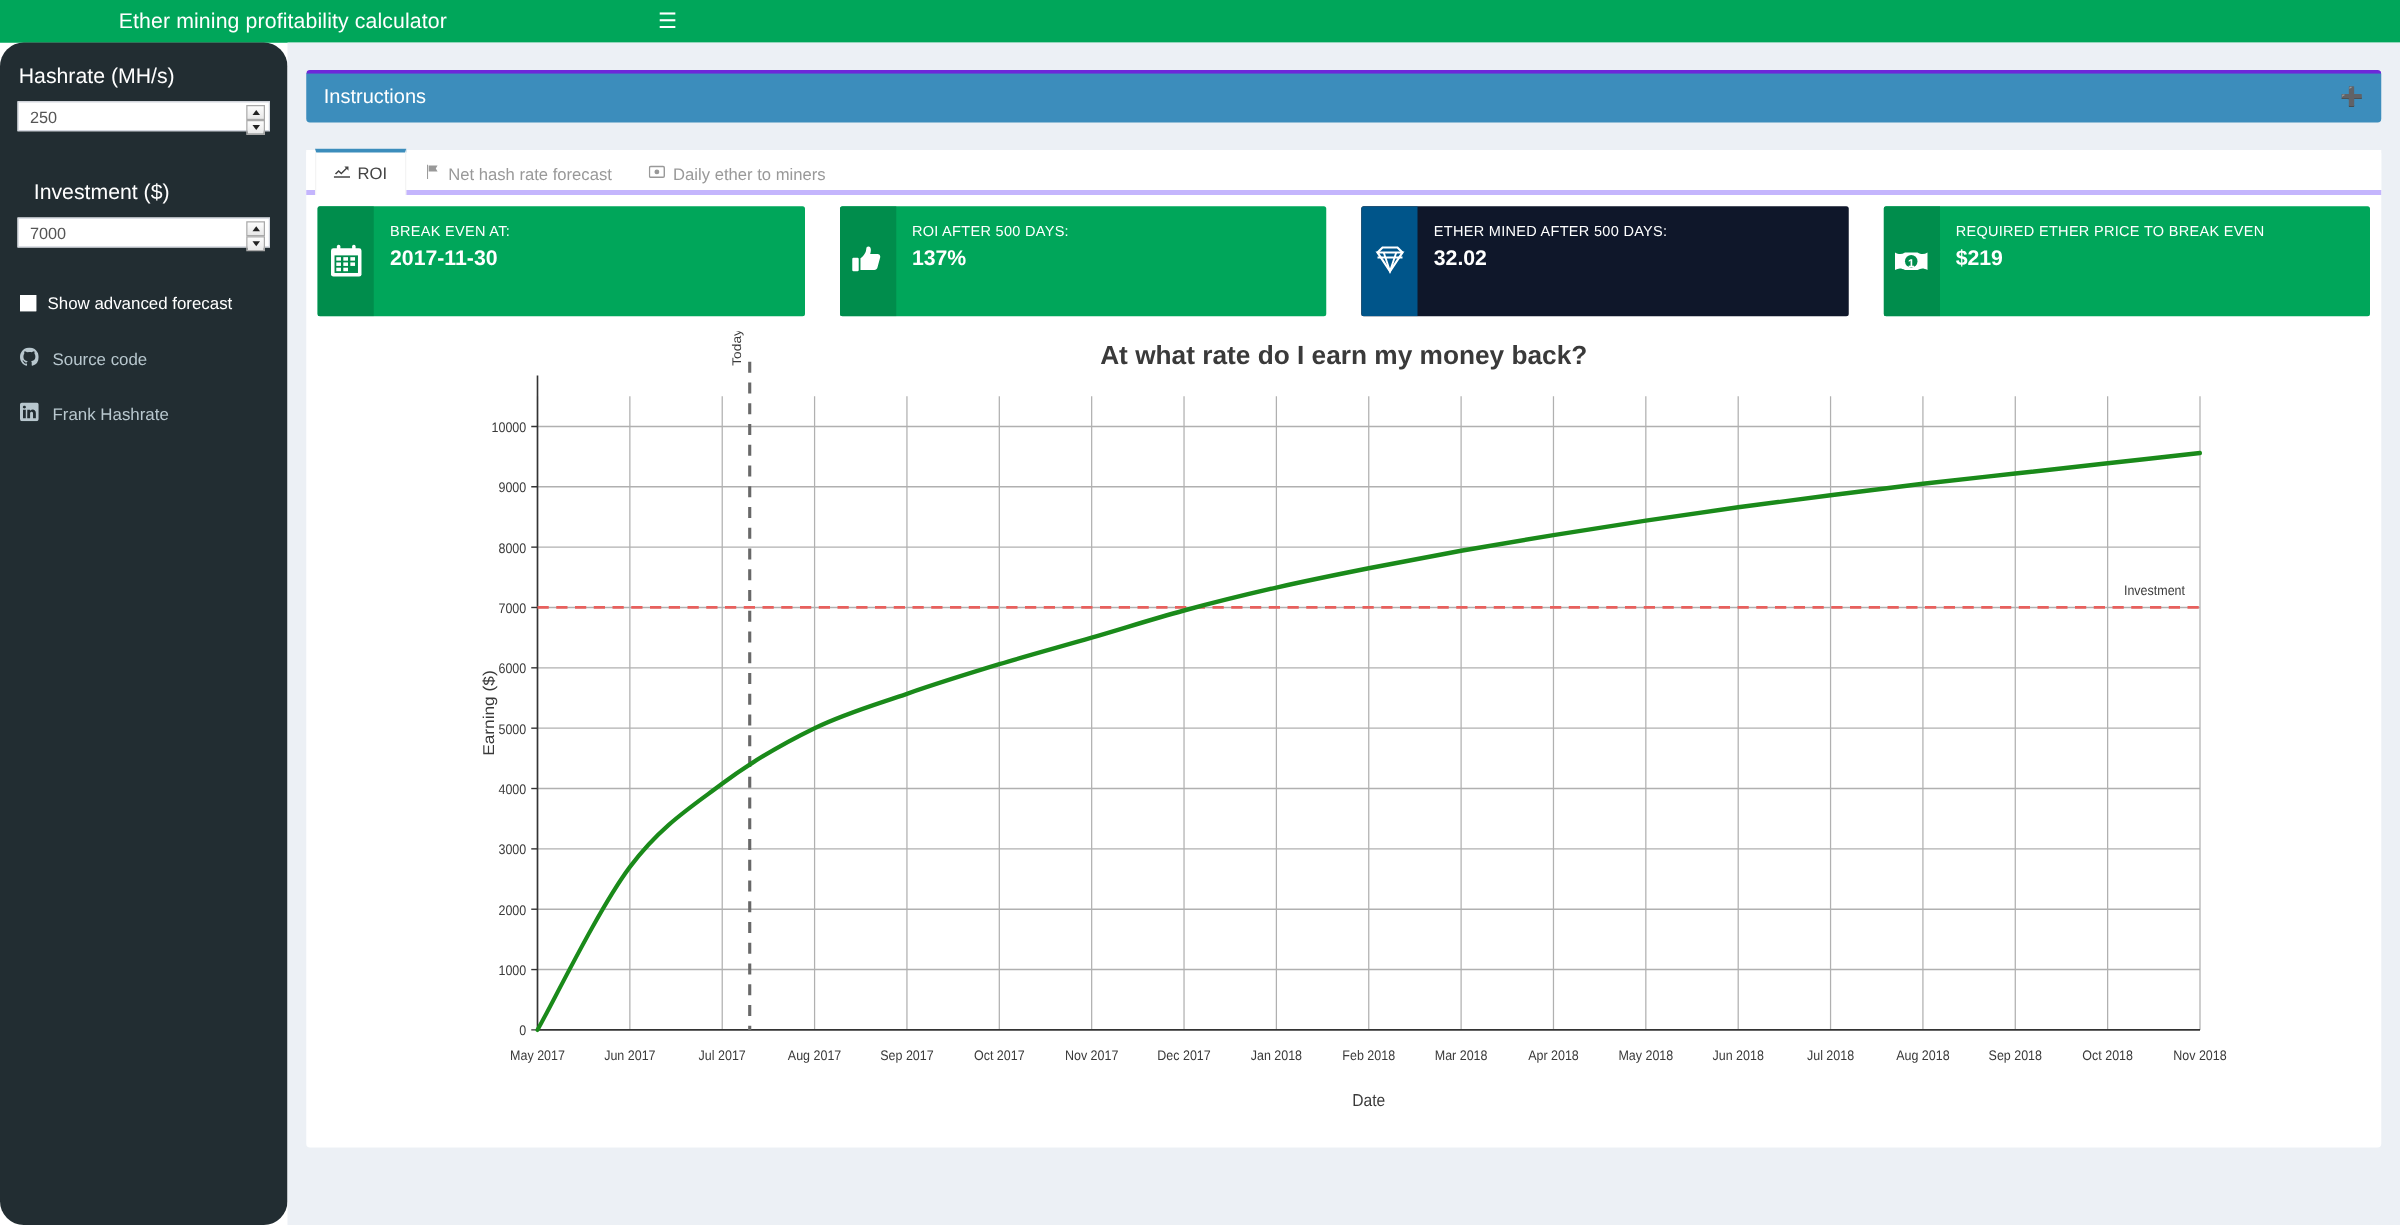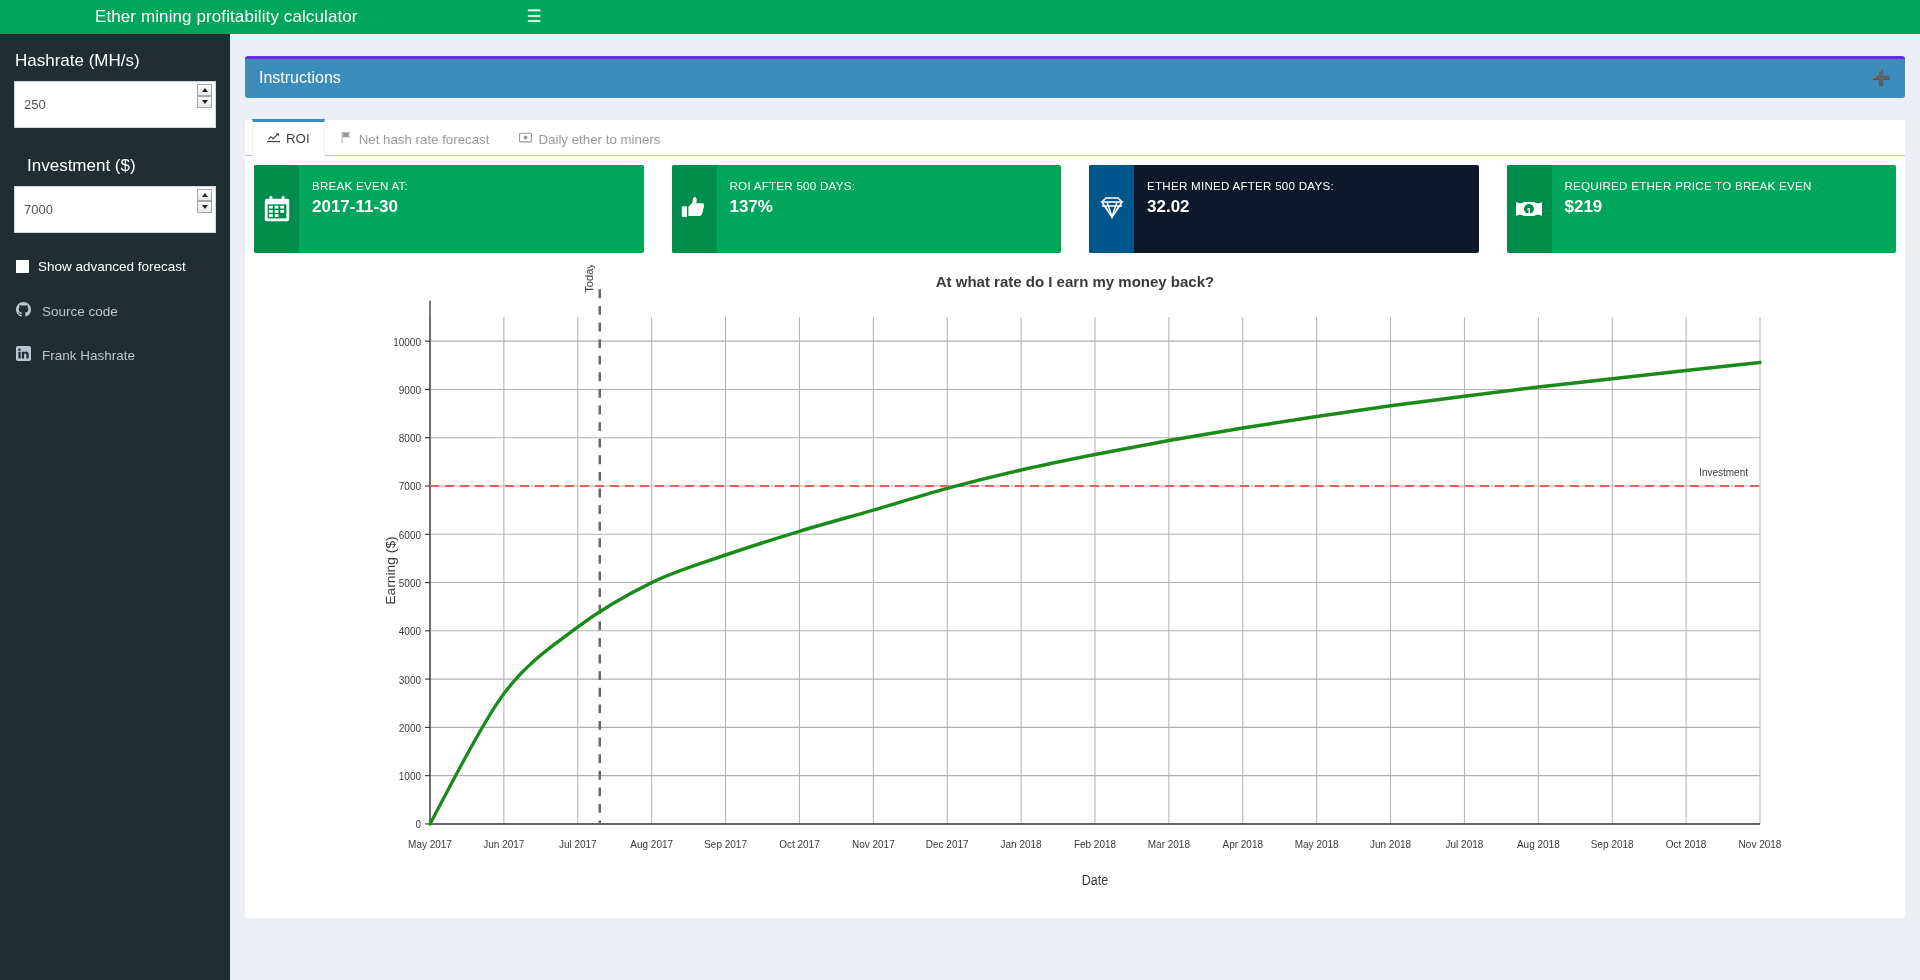--- a/index.html
+++ b/index.html
@@ -21,28 +21,28 @@
   }
   .navbar-rest { position:absolute; left:500px; top:0; right:0; height:34px; background:#00a65a; }
   .hamburger {
     position:absolute; left:16px; top:0; width:36px; height:34px;
     color:#fff; font-size:17px; line-height:34px; text-align:center; cursor:pointer;
   }
 
   
   .sidebar {
     position:absolute; left:0; top:34px; width:230px; height:946px;
-    background:#222d32; color:#b8c7ce;
+    background:#222d32; color:#b8c7ce;border-radius:19px;
   }
   .side-label {
     color:#ffffff; font-size:17px; font-weight:400;
     padding:16px 0 0 15px; line-height:22px;
   }
   .spin-wrap {
-    position:relative; margin:9px 14px 0 14px; height:47px;
+    position:relative; margin:9px 14px 11px 14px; height:24px;
     background:#fff; border:1px solid #d2d6de;
   }
   .spin-wrap input {
     position:absolute; left:0; top:0; width:100%; height:100%;
     border:0; outline:0; background:transparent;
     font-family:"Liberation Sans", sans-serif; font-size:13px; color:#555;
     padding-left:9px;
   }
   .spin-btns {
     position:absolute; right:3px; top:2px; width:15px; height:24px;
@@ -88,21 +88,21 @@
   .instructions-box .plus {
     position:absolute; right:14px; top:11px; color:#fff; font-size:15px; line-height:15px; cursor:pointer;
   }
 
   .tabs-panel {
     position:absolute; left:15px; top:86px; right:15px; bottom:62px;
     background:#fff; border-radius:3px;
   }
   .tabs-nav {
     position:absolute; left:0; top:0; right:0; height:36px;
-    background:#fff; border-bottom:1px solid #c4b5fd;
+    background:#fff; border-bottom:4px solid #c4b5fd;
     display:flex; align-items:flex-start; padding-left:7px;
   }
   .tab {
     display:flex; align-items:center; gap:6px;
     padding:0 14px; height:35px; line-height:35px;
     font-size:13.3px; color:#999; cursor:pointer; white-space:nowrap;
     border:1px solid transparent; border-bottom:0; margin-top:1px;
   }
   .tab.active {
     color:#444; background:#fff;
@@ -126,21 +126,21 @@
   .card-val { font-size:17px; font-weight:bold; margin-top:5px; }
   .card.green  { background:#00a65a; }
   .card.green .card-icon { background:#008d4c; }
   .card.blue   { background:#0f172a; }
   .card.blue .card-icon { background:#00558a; }
 
   
   .chart-area { position:absolute; left:0; right:0; top:145px; bottom:0; }
   .chart-title {
     position:absolute; left:0; right:0; top:8px; text-align:center;
-    font-size:15px; font-weight:bold; color:#3a3a3a;
+    font-size:21px; font-weight:bold; color:#3a3a3a;
     font-family:"Liberation Sans", sans-serif;
   }
   svg.plot { position:absolute; left:0; top:0; width:100%; height:100%; }
   .axis-txt { font-family:"Liberation Sans", sans-serif; font-size:10px; fill:#3a3a3a; }
   .axis-name { font-family:"Liberation Sans", sans-serif; font-size:12.5px; fill:#3a3a3a; }
 </style>
 </head>
 <body>
 
 <div id="root">

